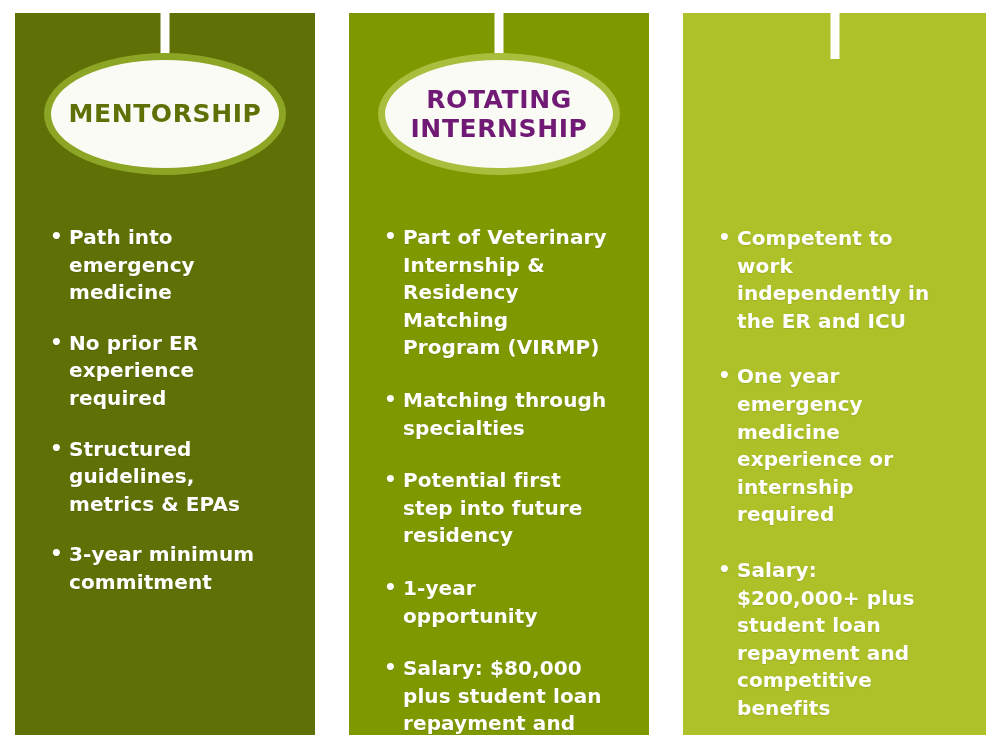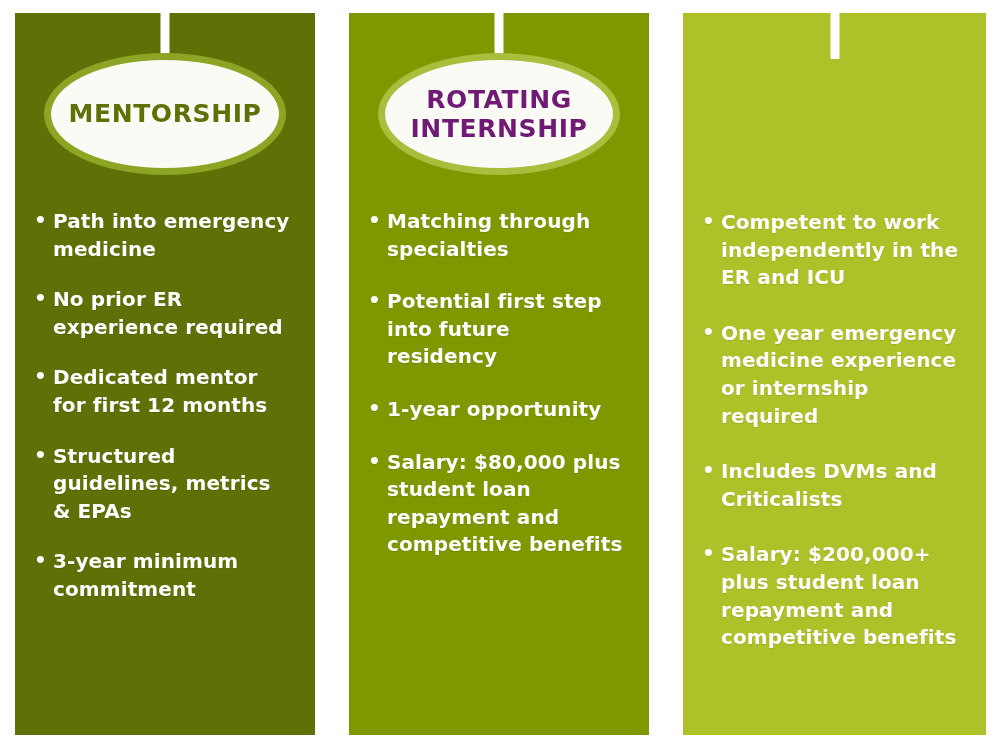--- a/index.html
+++ b/index.html
@@ -78,21 +78,21 @@
   .p2 .badge-title { color: #701a75; }
   .p3 .badge-title { color: #8FBE22; }
 
   
   .bullets {
     position: absolute;
     left: 0;
     right: 8px;
     top: 195px;
     padding: 0 16px 0 18px;
-    margin: 0;
+    margin: 16px;
     list-style: none;
     color: #ffffff;
   }
   .p3 .bullets { top: 196px; }
 
   .bullet {
     position: relative;
     padding-left: 20px;
     margin-bottom: 23px;
     font-size: 20px;
@@ -121,43 +121,42 @@
 <div id="board">
 
   <section class="panel p1">
     <div class="notch"></div>
     <div class="badge">
       <div class="badge-title">MENTORSHIP</div>
     </div>
     <ul class="bullets">
       <li class="bullet">Path into emergency medicine</li>
       <li class="bullet">No prior ER experience required</li>
-      <li class="bullet">Dedicated mentor for first 12 months</li>
       <li class="bullet">Structured guidelines, metrics &amp; EPAs</li>
       <li class="bullet">3-year minimum commitment</li>
     </ul>
   </section>
 
   <section class="panel p2">
     <div class="notch"></div>
     <div class="badge">
       <div class="badge-title">ROTATING
 INTERNSHIP</div>
     </div>
     <ul class="bullets">
+      <li class="bullet">Part of Veterinary Internship &amp; Residency Matching Program (VIRMP)</li>
       <li class="bullet">Matching through specialties</li>
       <li class="bullet">Potential first step into future residency</li>
       <li class="bullet">1-year opportunity</li>
       <li class="bullet">Salary: $80,000 plus student loan repayment and competitive benefits</li>
     </ul>
   </section>
 
   <section class="panel p3">
     <div class="notch"></div>
     <ul class="bullets">
       <li class="bullet">Competent to work independently in the ER and ICU</li>
       <li class="bullet">One year emergency medicine experience or internship required</li>
-      <li class="bullet">Includes DVMs and Criticalists</li>
       <li class="bullet">Salary: $200,000+ plus student loan repayment and competitive benefits</li>
     </ul>
   </section>
 
 </div>
 
 </body></html>

